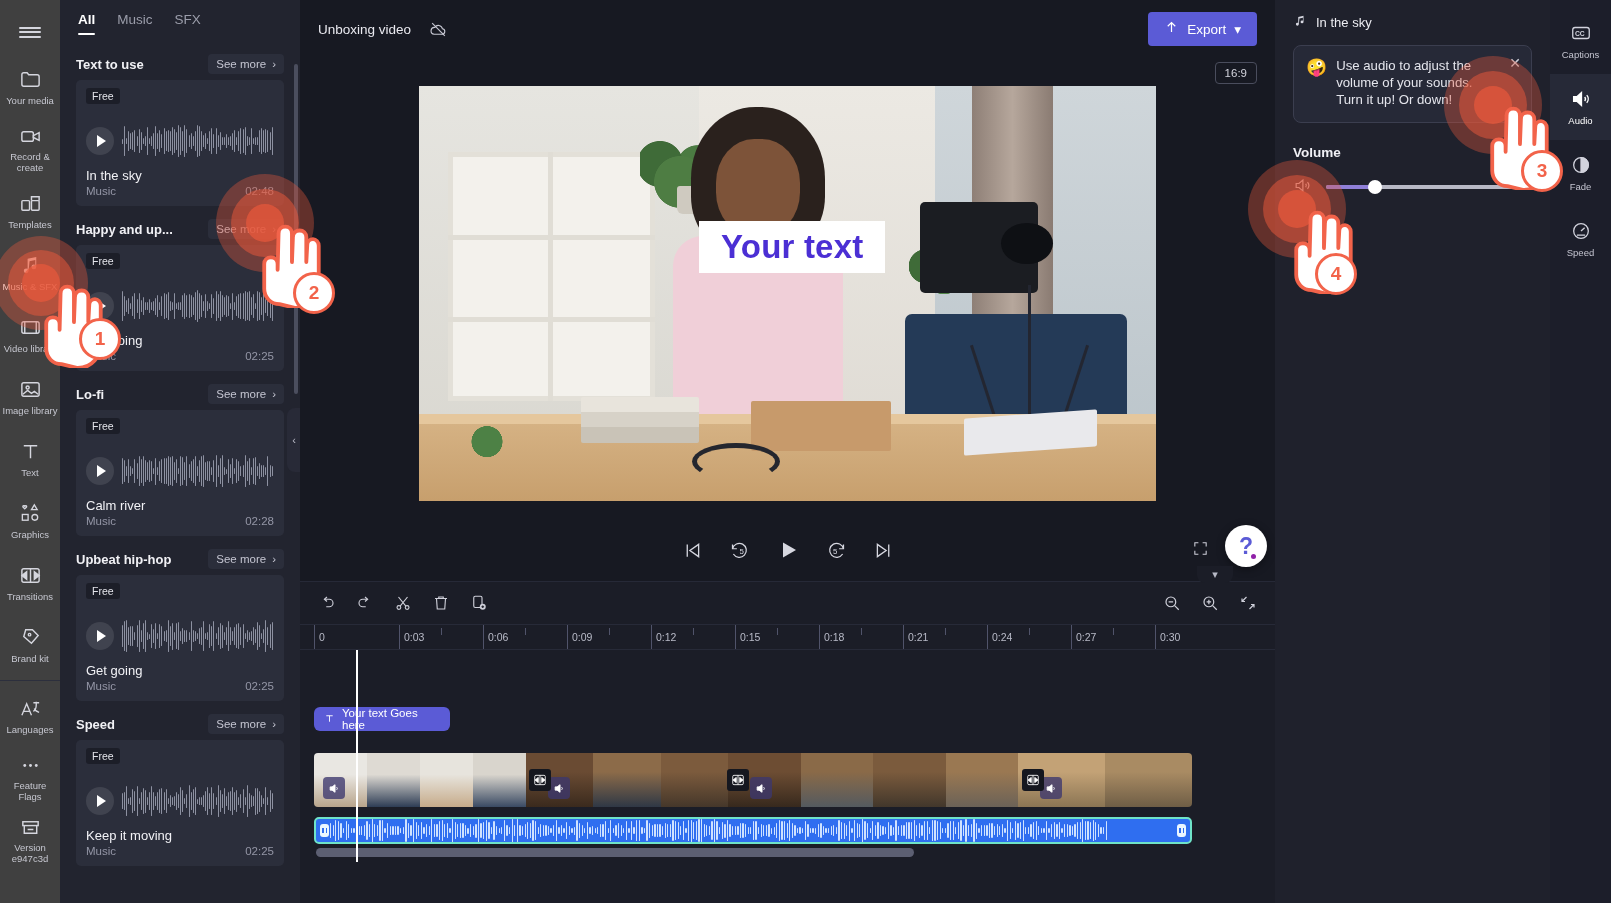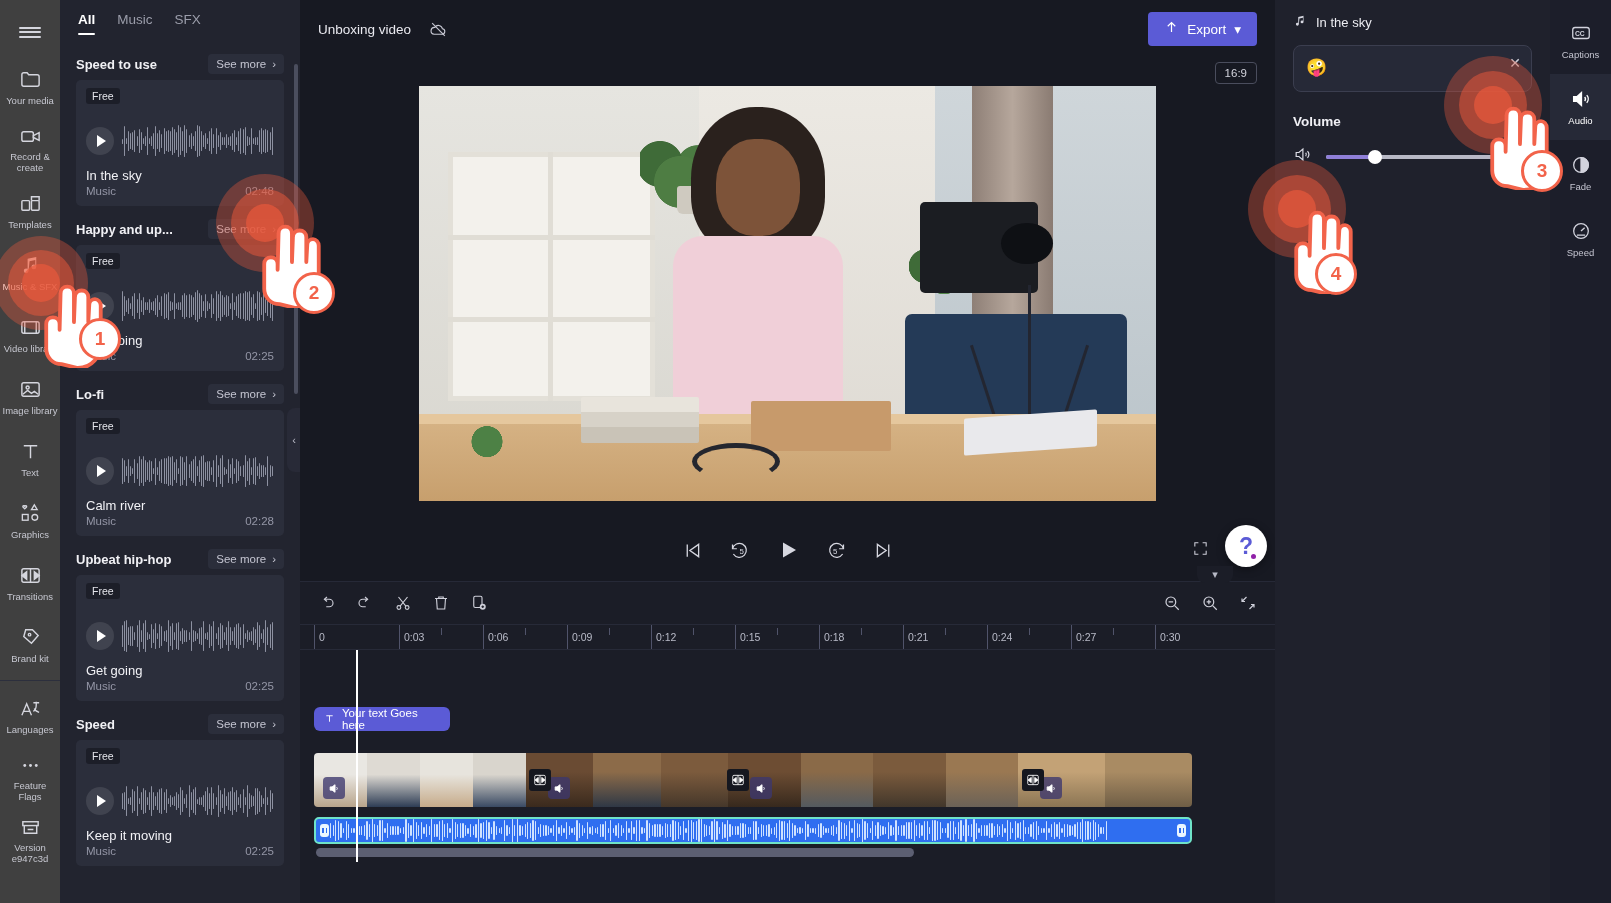--- a/index.html
+++ b/index.html
@@ -389,21 +389,21 @@
     <div class="lib-tabs">
       <div class="lib-tab active">All</div>
       <div class="lib-tab">Music</div>
       <div class="lib-tab">SFX</div>
     </div>
 
 
     <div class="lib-scroll">
 
       <div class="cat-head">
-        <div class="cat-title">Speed to use</div>
+        <div class="cat-title">Text to use</div>
         <div class="see-more">
           <span>See more</span>
           <span>›</span>
         </div>
       </div>
       <div class="track">
         <div class="free-pill">Free</div>
         <div class="wave-row">
           <div class="play-btn"></div>
           <div class="wave">
@@ -925,20 +925,21 @@
             <div class="tripodA"></div>
             <div class="tripodB"></div>
           <div class="desk"></div>
             <div class="deskedge"></div>
           <div class="books"></div>
             <div class="box"></div>
             <div class="headph"></div>
           <div class="laptop"></div>
             <div class="plant3"></div>
         </div>
+        <div class="txt-a">Your text</div>
       </div>
     </div>
 
     <div class="playbar">
       <div class="pb">
         <svg width="21" height="21" viewBox="0 0 24 24" fill="none" stroke="currentColor" stroke-width="1.5">
             <path d="M6 5v14M19 5l-10 7 10 7z"></path>
           </svg>
       </div>
       <div class="pb">
@@ -1463,20 +1464,21 @@
       <span>
         <svg width="14" height="14" viewBox="0 0 24 24" fill="#d8d9e2">
             <path d="M10 17.5a2.5 2.5 0 1 1-2.5-2.5c.6 0 1.1.2 1.5.5V5l9-2v10.5a2.5 2.5 0 1 1-2.5-2.5c.6 0 1.1.2 1.5.5V6.3l-6 1.3z"></path>
           </svg>
       </span>
       <span>In the sky</span>
     </div>
 
     <div class="coach">
       <div class="coach-emoji">🤪</div>
+      <div class="coach-txt">Use audio to adjust the volume of your sounds. Turn it up! Or down!</div>
       <div class="coach-x">✕</div>
     </div>
 
     <div class="vol-head">
       <div class="vol-label">Volume</div>
       <div class="vol-val">24%</div>
     </div>
     <div class="vol-row">
       <span>
         <svg width="19" height="19" viewBox="0 0 24 24" fill="none" stroke="#dcdde6" stroke-width="1.5">

